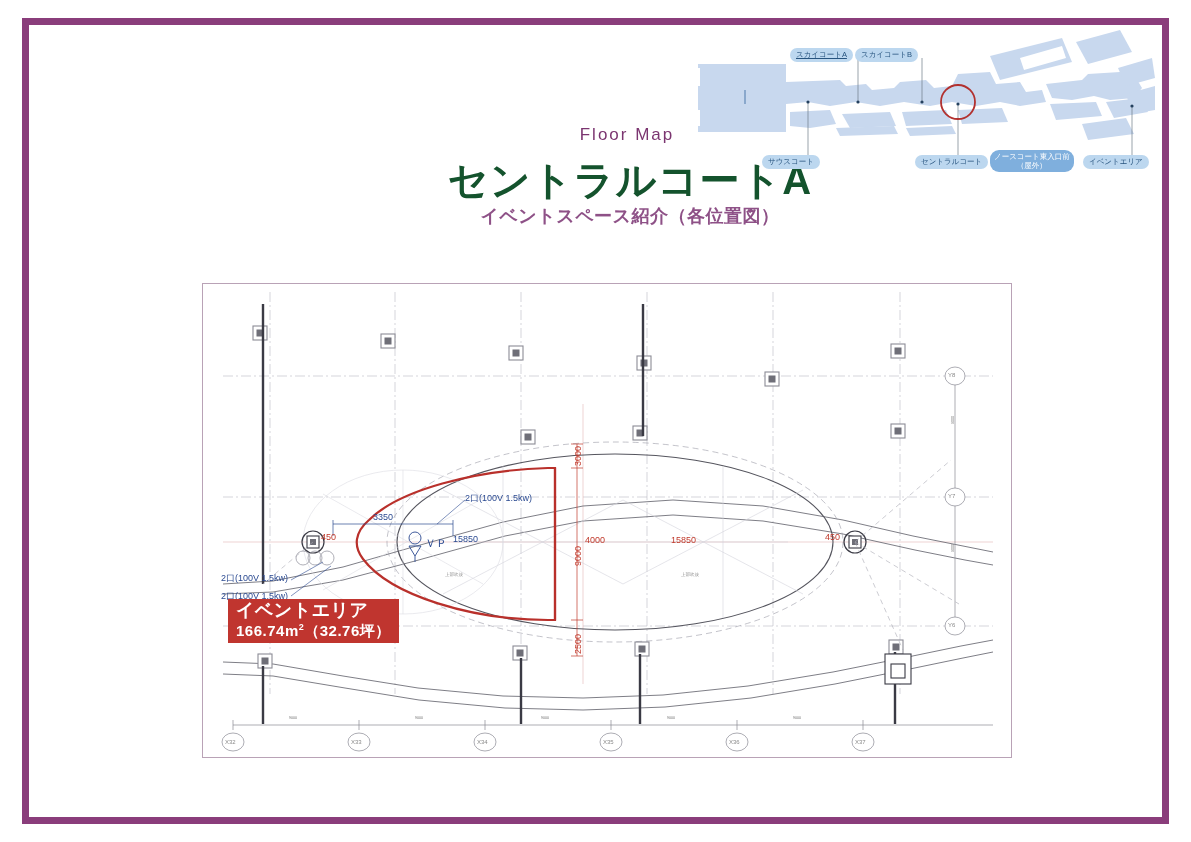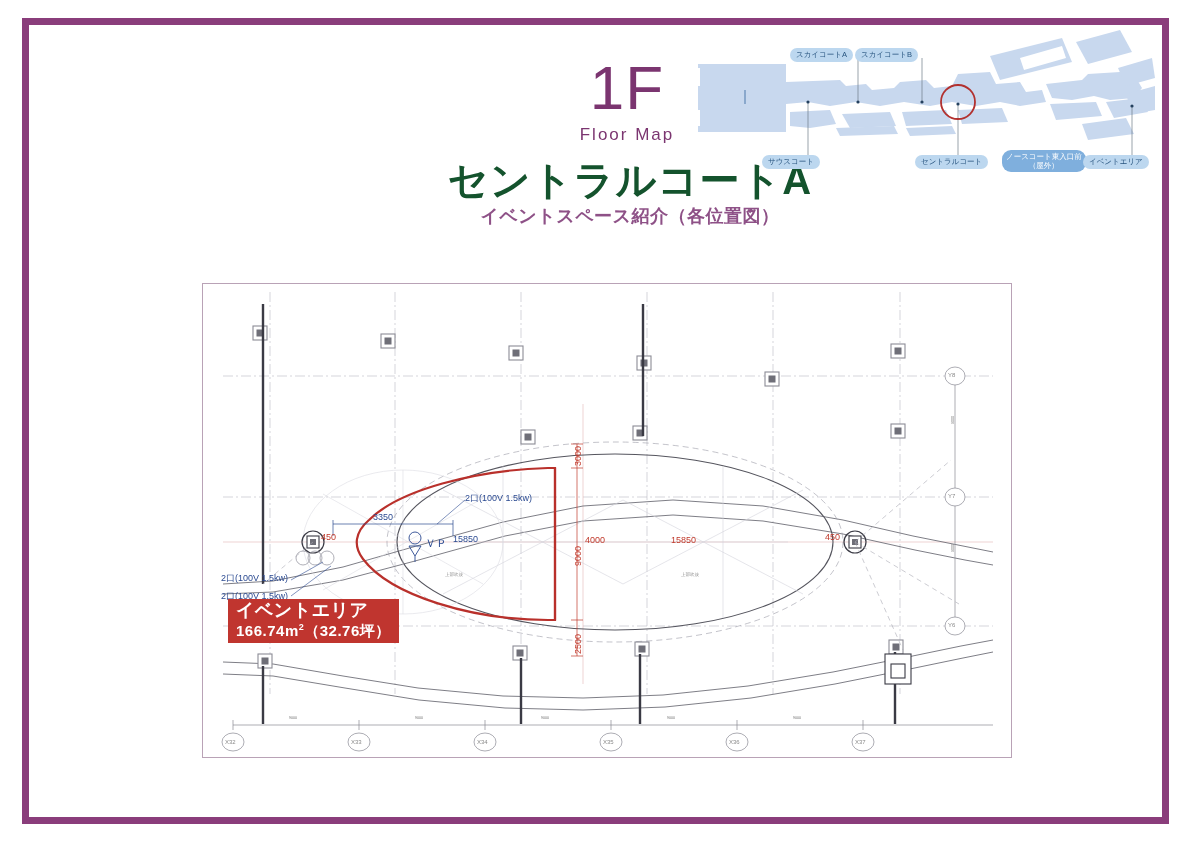--- a/index.html
+++ b/index.html
@@ -143,21 +143,20 @@
 <body>
 
 <div id="page">
 
   <div class="frame-border frame-top"></div>
   <div class="frame-border frame-bottom"></div>
   <div class="frame-border frame-left"></div>
   <div class="frame-border frame-right"></div>
 
   <div id="header">
-    <div class="floor-num">1F</div>
     <div class="floor-sub">Floor Map</div>
     <div class="main-title">セントラルコートA</div>
     <div class="sub-title">イベントスペース紹介（各位置図）</div>
   </div>
 
   <div id="minimap">
     <svg width="465" height="155" viewBox="0 0 465 155">
       <g fill="#c8d8ee" stroke="none">
 
         <rect x="8" y="36" width="88" height="68"></rect>
@@ -204,25 +203,25 @@
         <circle cx="168" cy="74" r="1.6"></circle>
         <circle cx="232" cy="74" r="1.6"></circle>
         <circle cx="118" cy="74" r="1.6"></circle>
         <circle cx="268" cy="76" r="1.6"></circle>
         <circle cx="442" cy="78" r="1.6"></circle>
       </g>
 
       <circle cx="268" cy="74" r="17" fill="none" stroke="#b2312f" stroke-width="1.8"></circle>
     </svg>
 
-    <div class="mm-pill" style="left:100px; top:20px;">スカイコートA</div>
+    <div class="mm-pill" style="left:100px; top:20px;text-decoration:underline;">スカイコートA</div>
     <div class="mm-pill" style="left:165px; top:20px;">スカイコートB</div>
     <div class="mm-pill" style="left:72px; top:127px;font-family:Liberation Mono, monospace;">サウスコート</div>
     <div class="mm-pill" style="left:225px; top:127px;">セントラルコート</div>
-    <div class="mm-pill hl" style="left:300px; top:122px; line-height:9px; padding:2px 4px;margin-left:12px;">
+    <div class="mm-pill hl" style="left:300px; top:122px; line-height:9px; padding:2px 4px;">
       <span style="white-space:pre-line;">ノースコート東入口前
 （屋外）</span>
     </div>
     <div class="mm-pill" style="left:393px; top:127px;">イベントエリア</div>
   </div>
 
   <div id="drawing">
     <svg width="808" height="473" viewBox="0 0 808 473">
 
       <g stroke="#b9b9c4" stroke-width="0.6" fill="none" stroke-dasharray="10 3 2 3">

